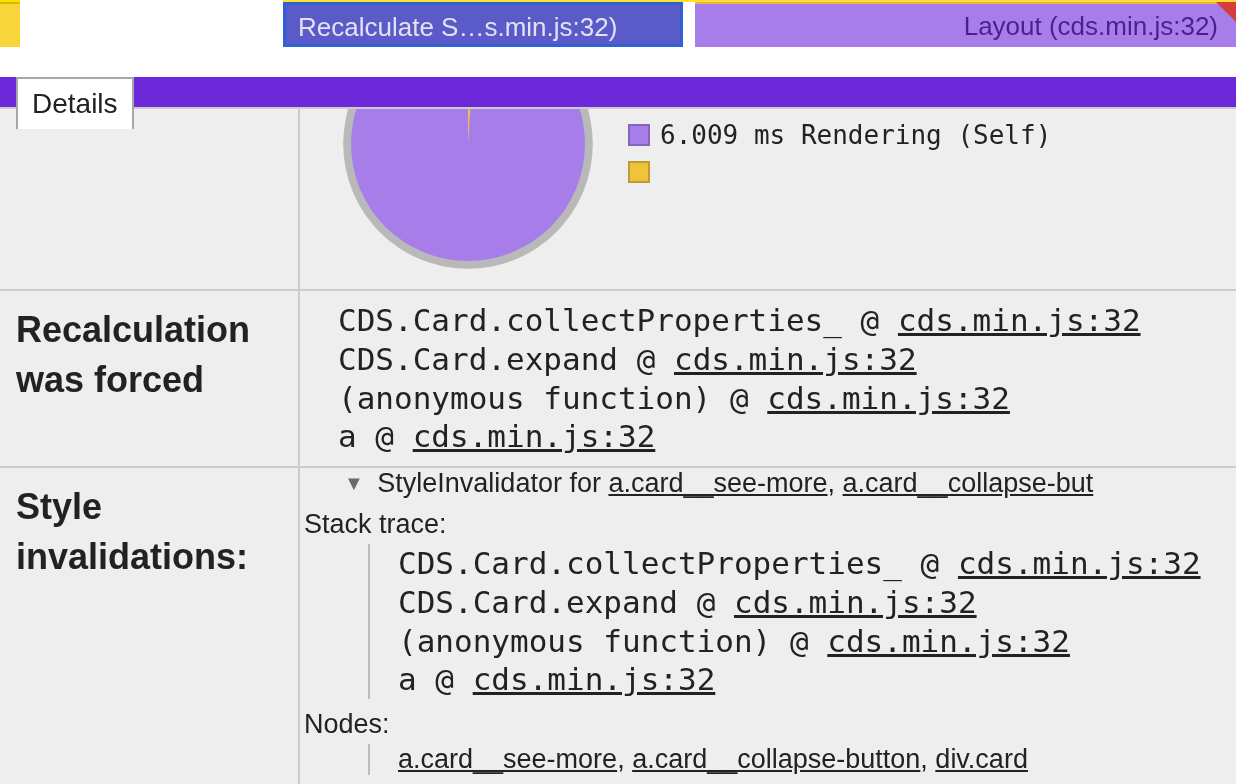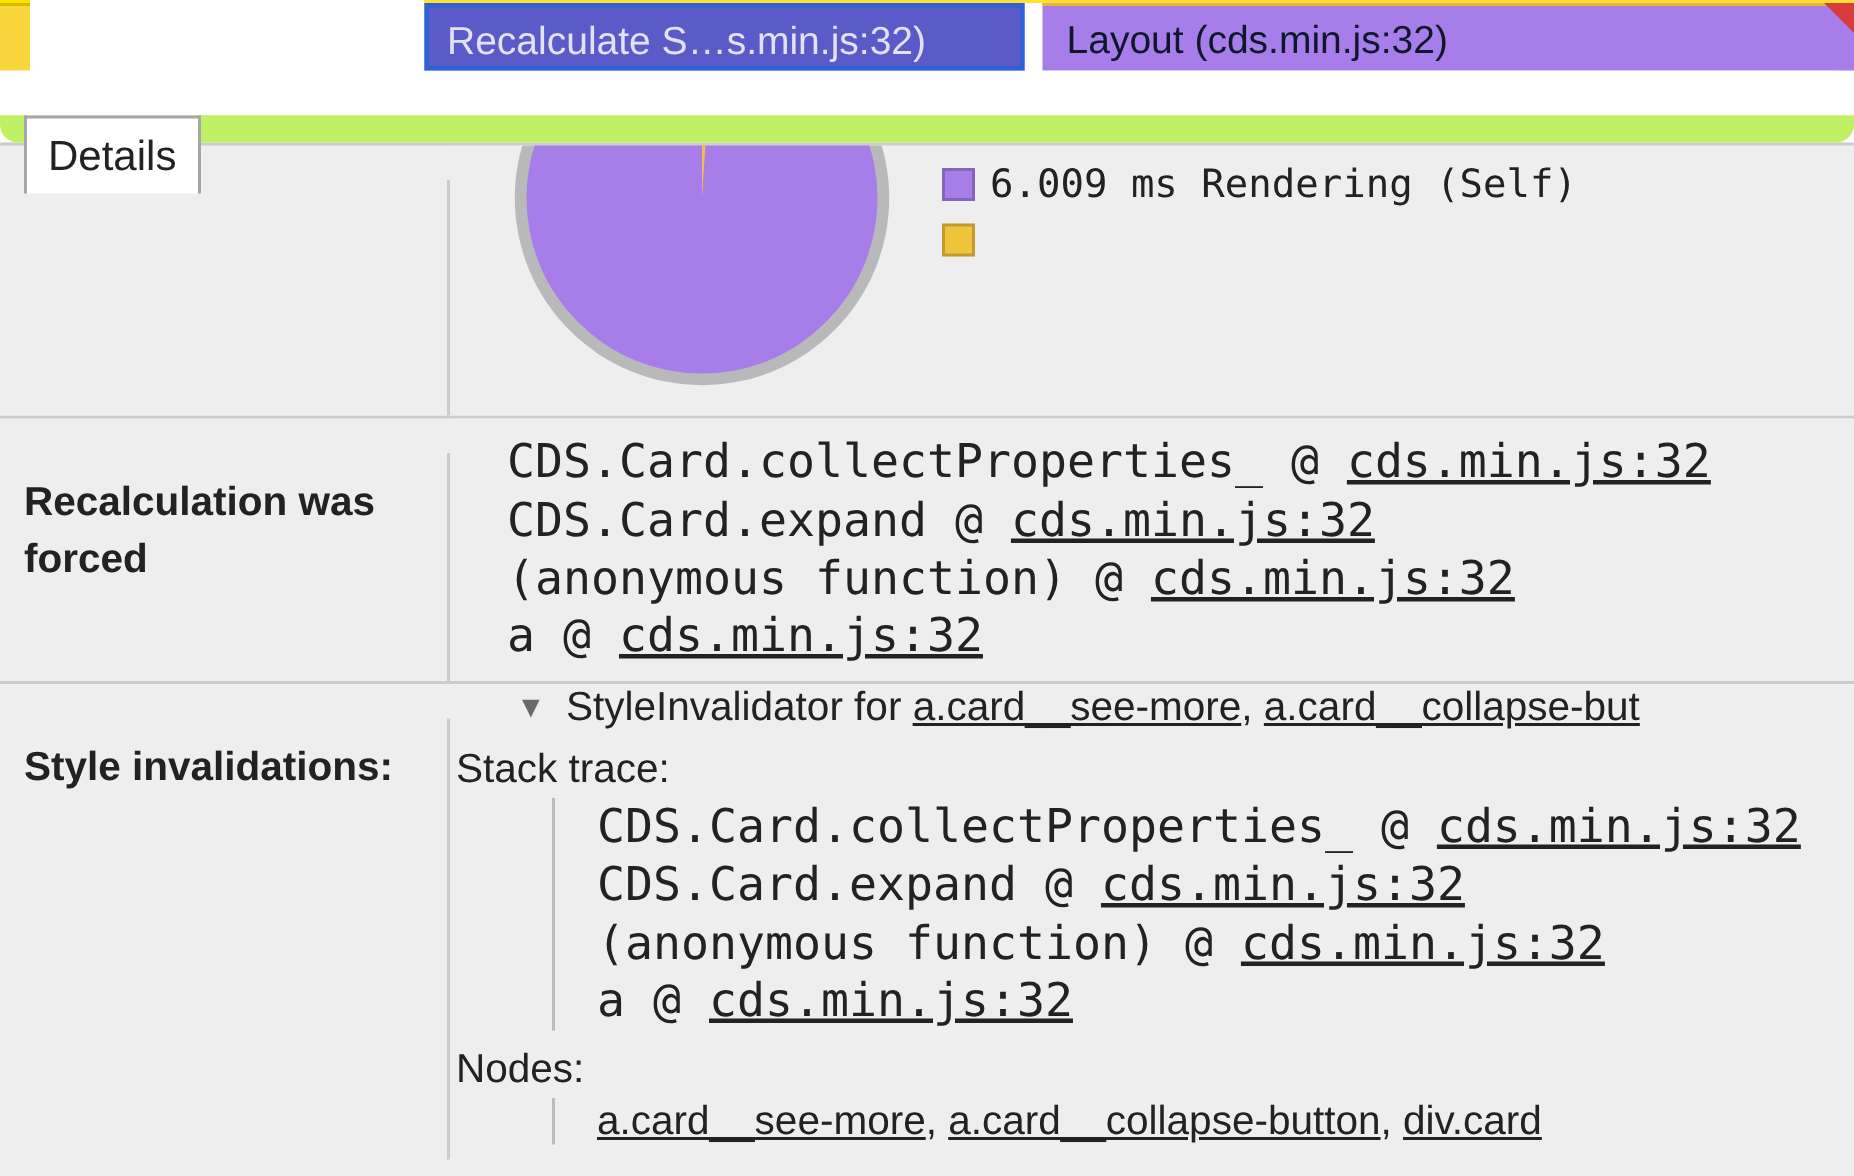--- a/index.html
+++ b/index.html
@@ -42,39 +42,39 @@
     border: 3px solid #2d61d5;
     top: 0;
     height: 45px;
     padding-left: 12px;
     color: #e2e2f4;
   }
   .flame-layout {
     left: 695px;
     right: 0;
     background: #a77ee9;
-    color: #0f172a;
+    color: #4c1d95;
     border-top: 2px solid #e9b53b;
     padding-left: 16px;
+    text-align: right;
   }
   .flame-red-tri {
     position: absolute;
     right: 0;
     top: 0;
     width: 0; height: 0;
     border-top: 20px solid #d83d3d;
     border-left: 20px solid transparent;
   }
 
   .tabs-row {
-    height: 48px;
-    background: #bef264;
+    height: 60px;
+    background: #6d28d9;
     border-top: 30px solid #fff;
     position: relative;
-    border-radius: 12px;
   }
   .tab {
     position: absolute;
     left: 16px;
     top: 0;
     height: 52px;
     padding: 0 14px;
     border: 2px solid #a6a6a6;
     border-bottom: none;
     background: #fff;
@@ -90,27 +90,26 @@
     overflow: hidden;
   }
   .panel-row {
     display: flex;
     border-bottom: 2px solid #ccc;
   }
   .row-label {
     width: 300px;
     flex: 0 0 300px;
     padding: 14px 16px;
-    font-size: 27px;
+    font-size: 36px;
     font-weight: 600;
     color: #222;
     line-height: 1.4;
     border-right: 2px solid #ccc;
     background: #eeeeee;
-    margin-top: 23px;
   }
   .row-content {
     flex: 1;
     padding: 10px 4px 10px 38px;
     font-size: 26px;
     color: #222;
     background: #eeeeee;
   }
 
   

